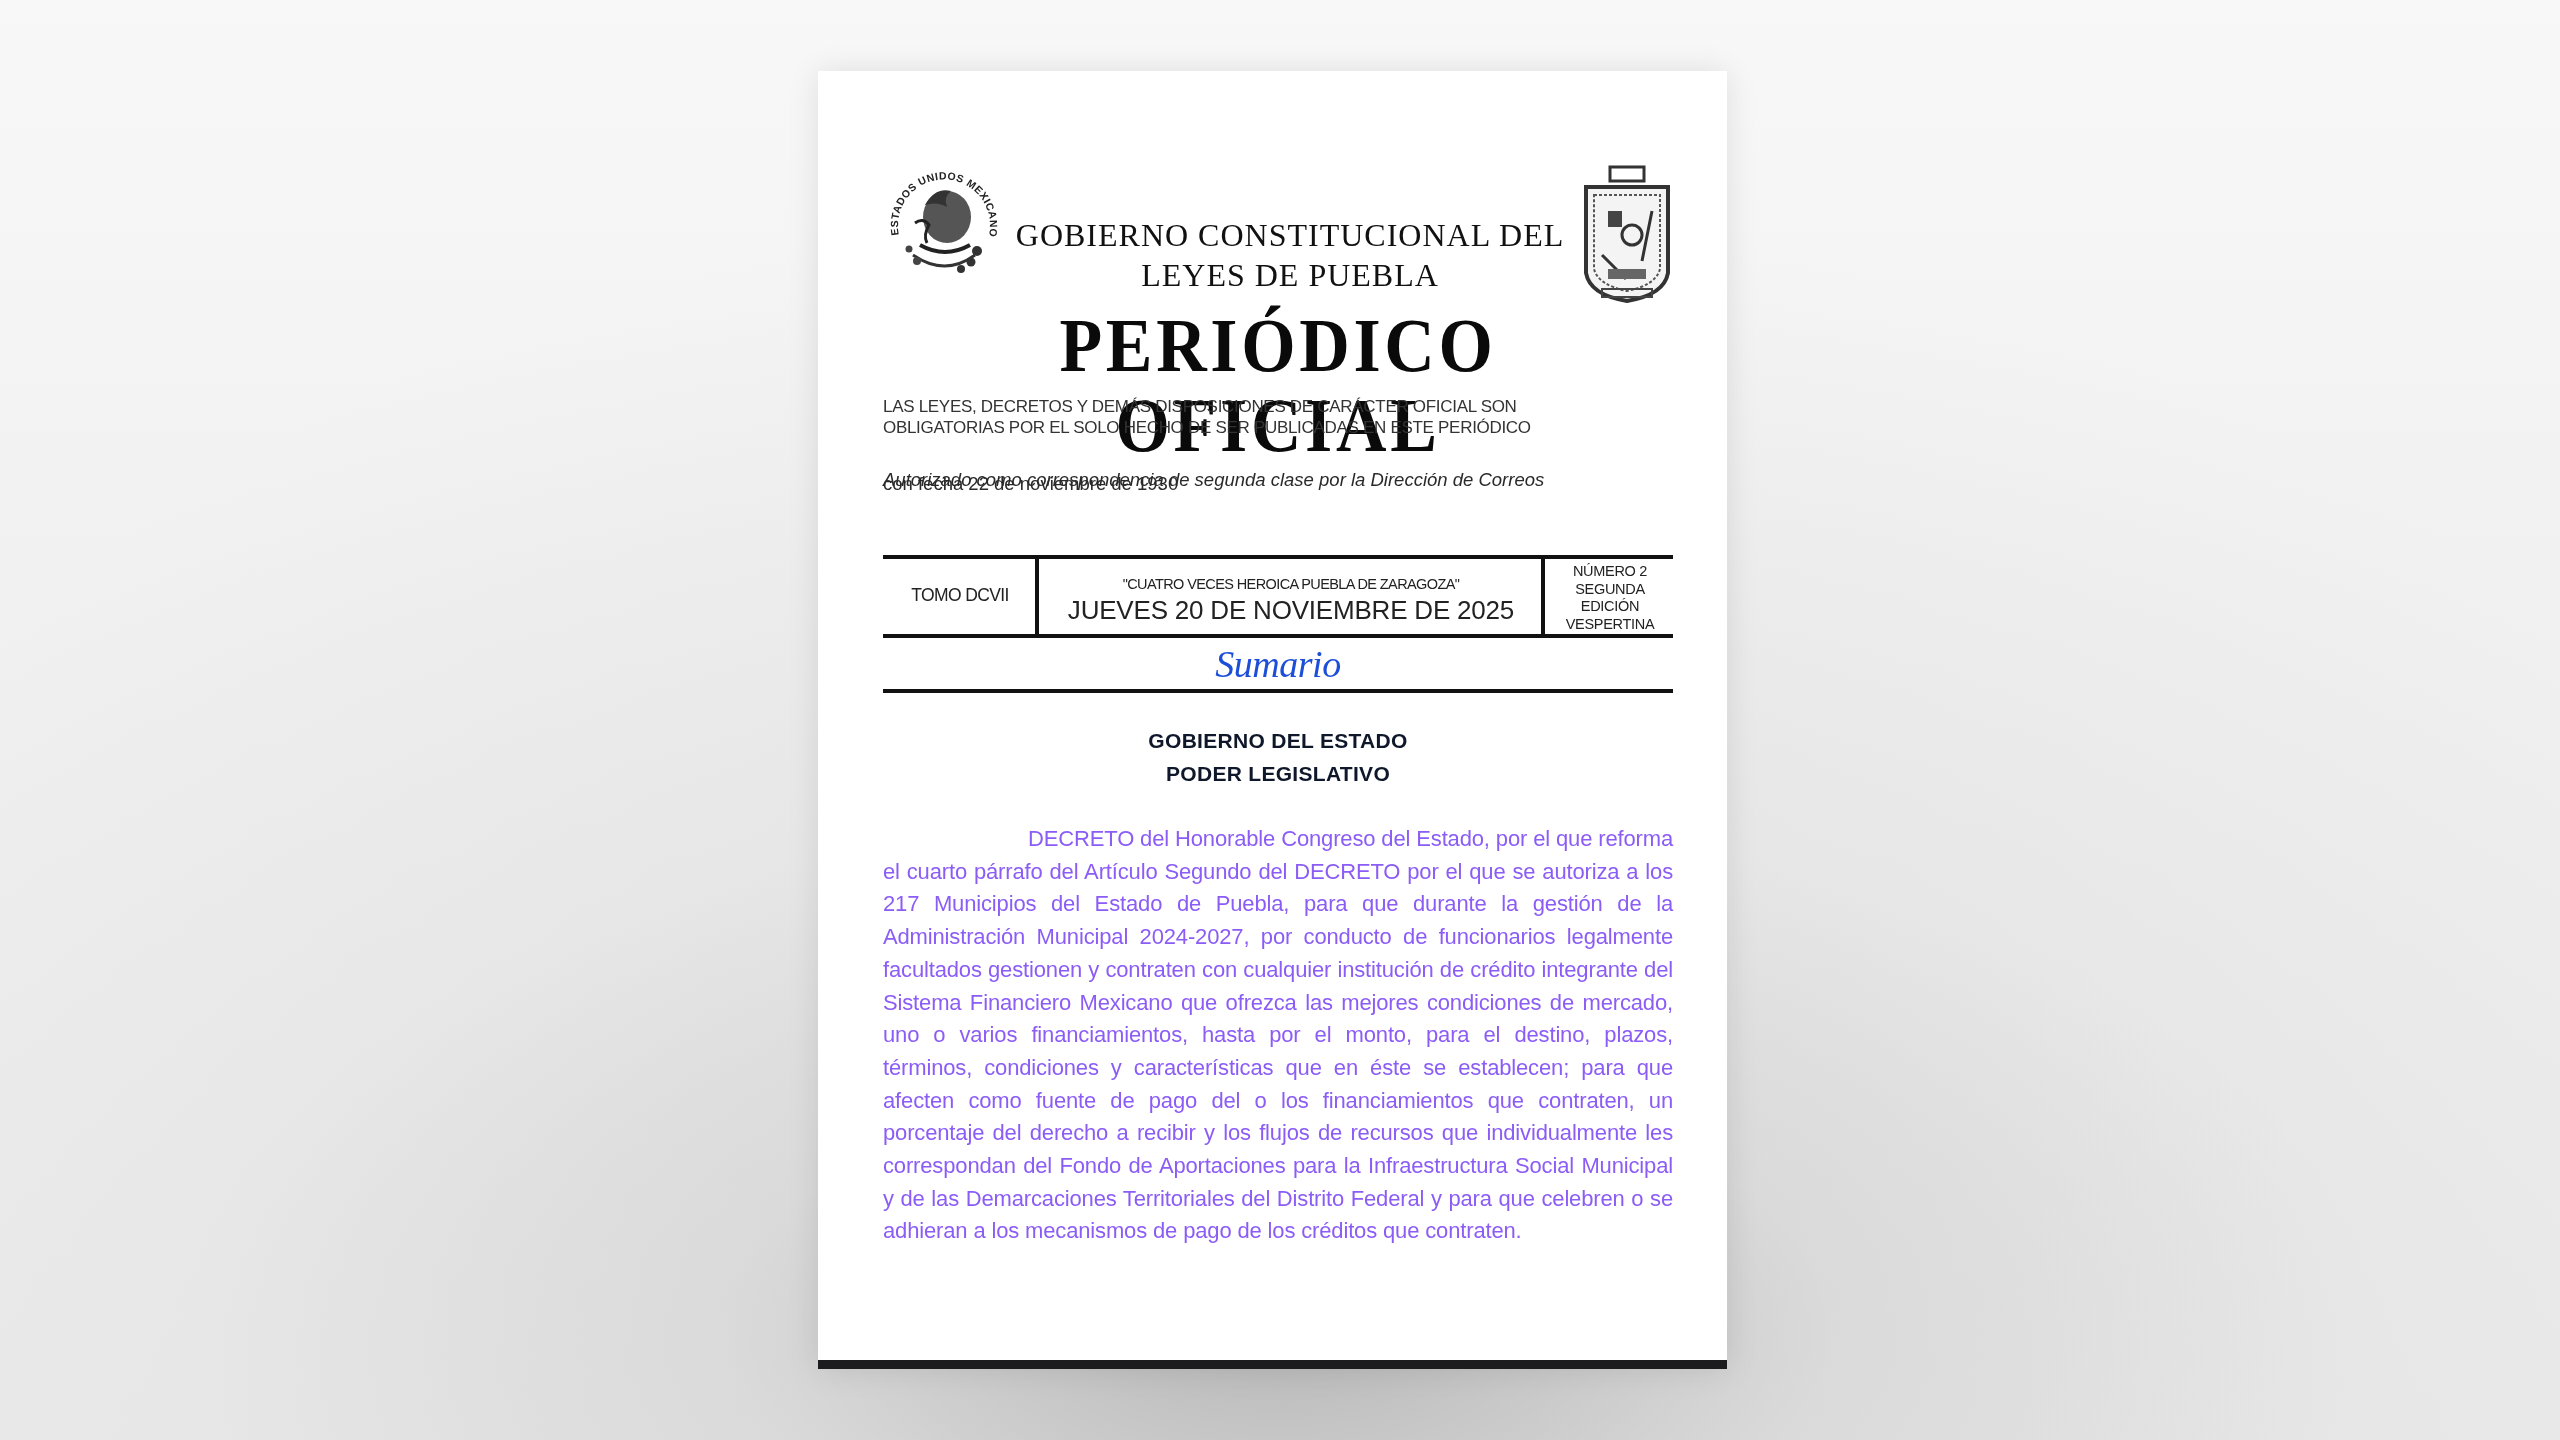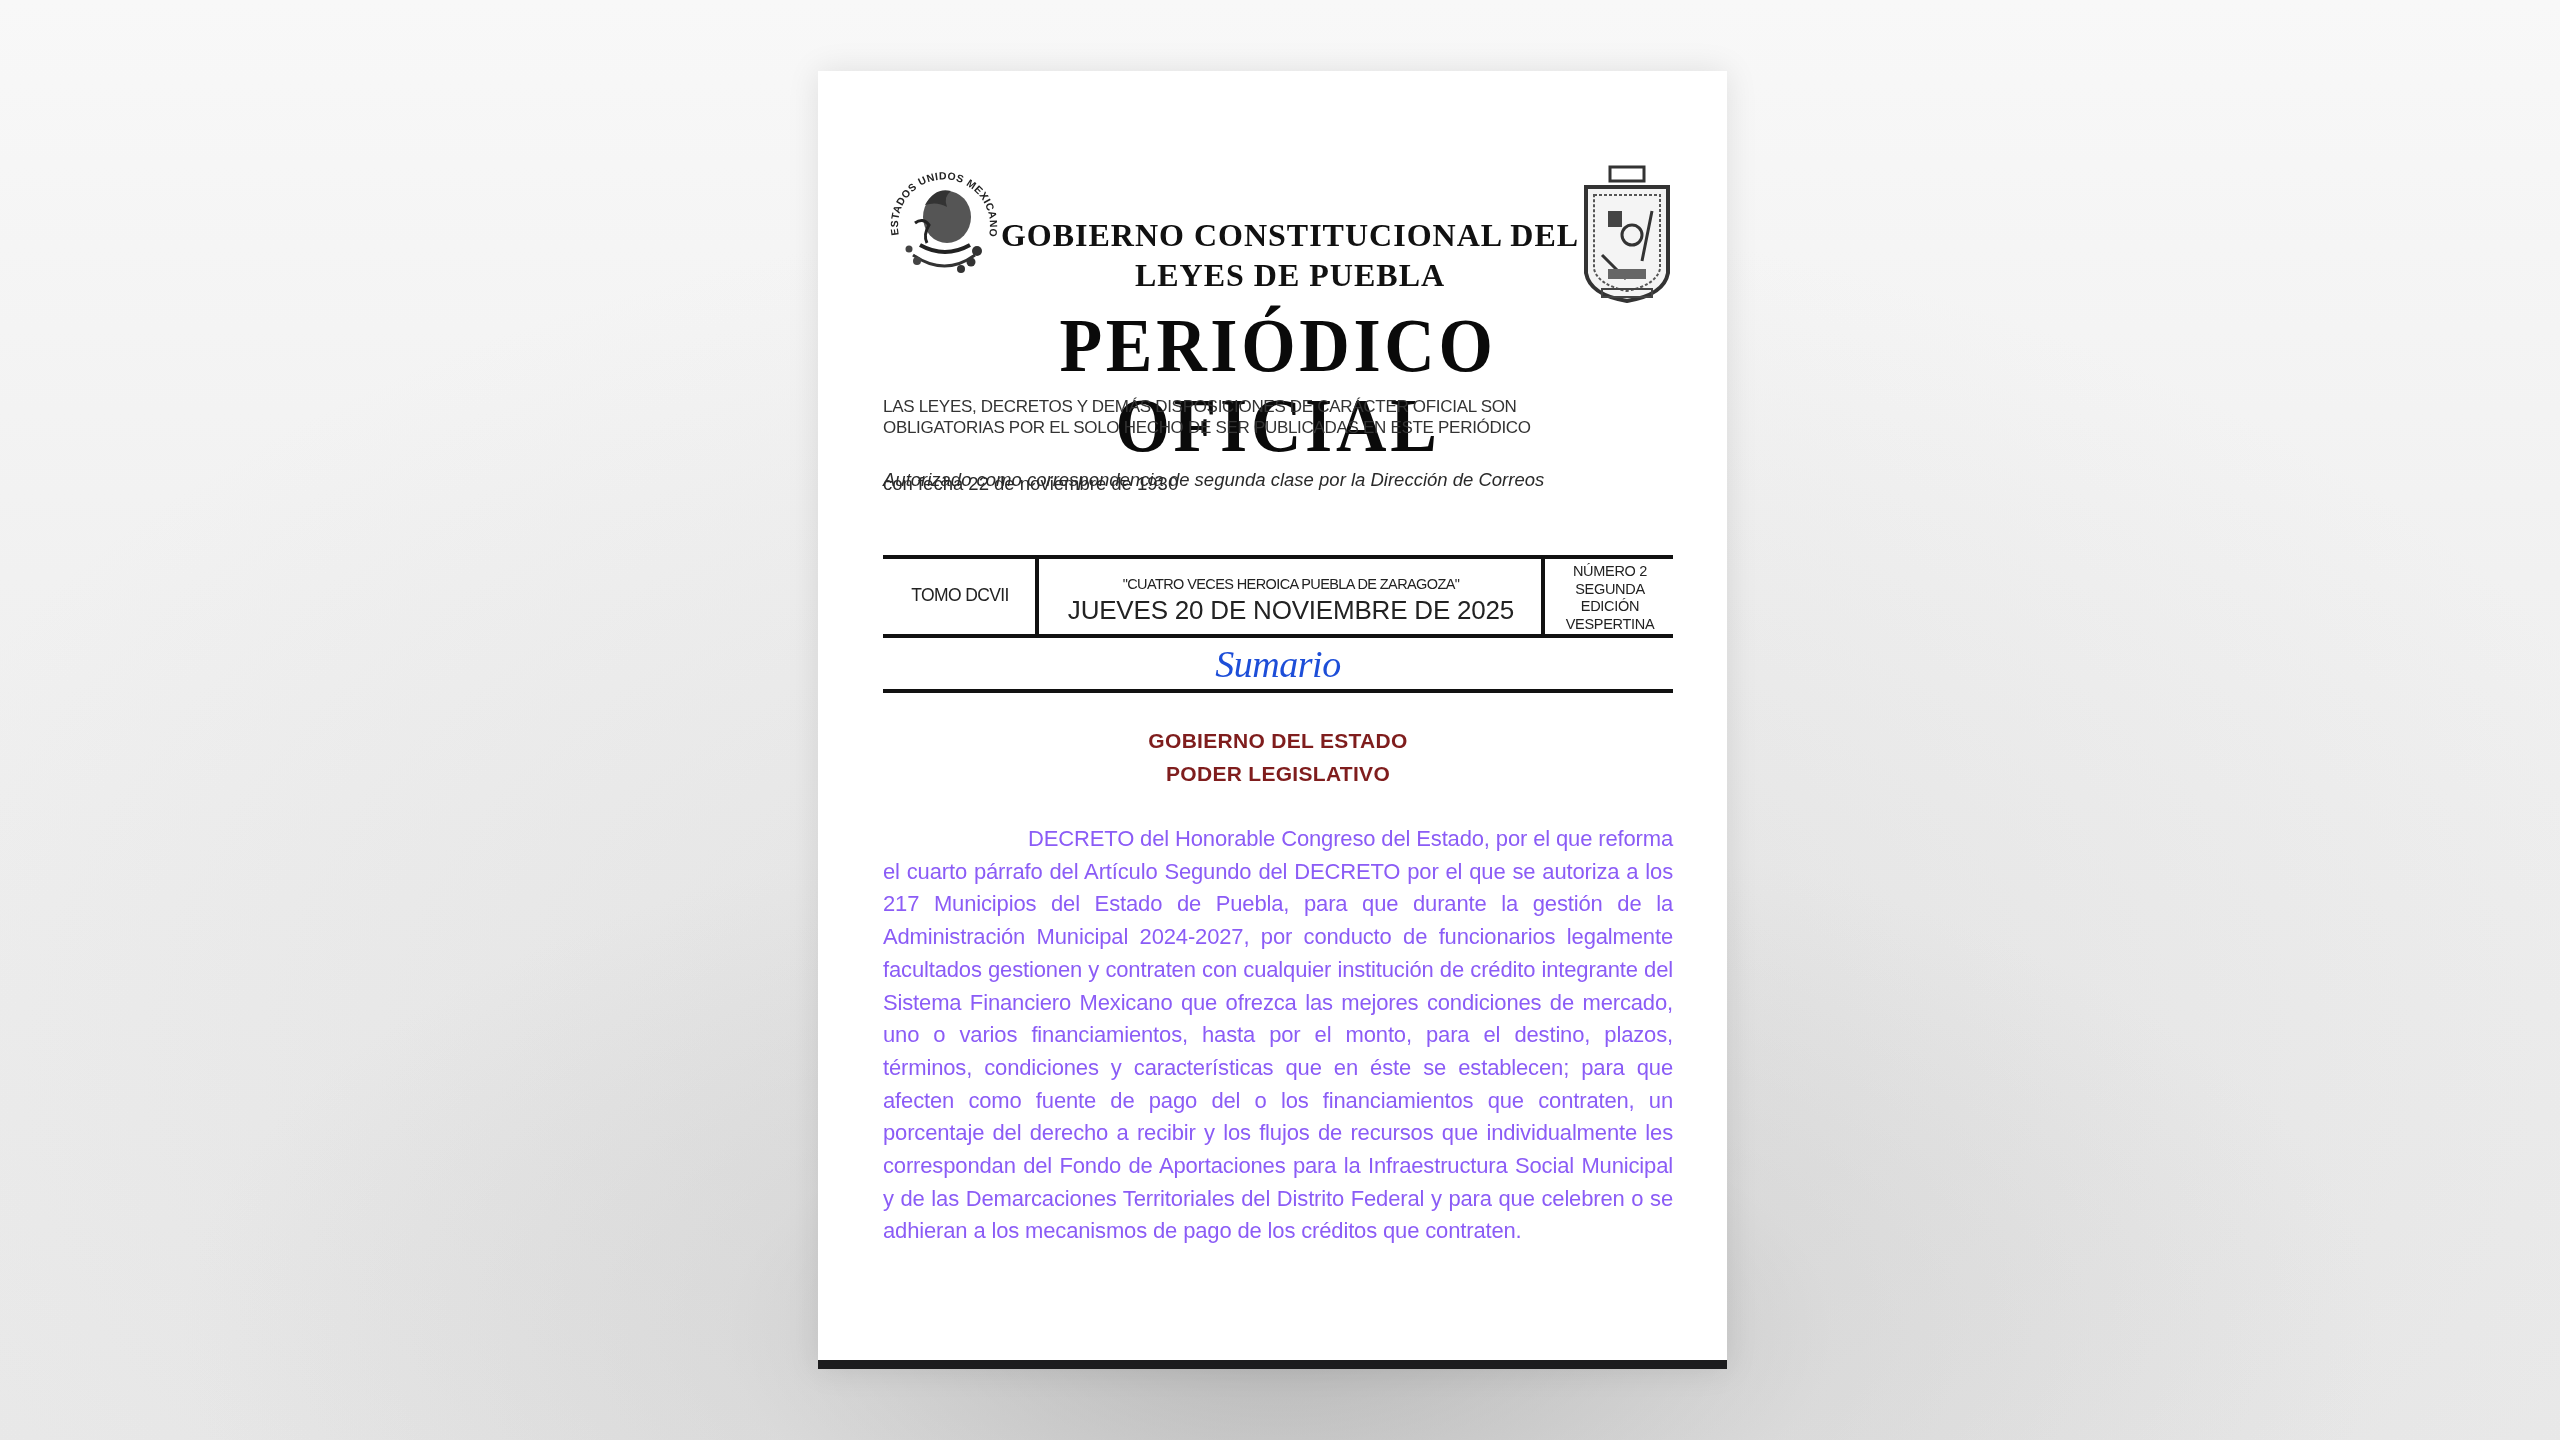--- a/index.html
+++ b/index.html
@@ -21,21 +21,21 @@
     box-shadow:0 0 30px rgba(0,0,0,0.10);
   }
   .paper-bottom-bar {
     position:absolute; left:818px; top:1360px; width:909px; height:9px; background:#1c1c1e;
   }
   .abs { position:absolute; }
   .seal-mx { left:885px; top:165px; width:118px; height:120px; }
   .seal-pue { left:1580px; top:165px; width:94px; height:140px; }
   .gov-title {
     left:1000px; width:580px; text-align:center;
-    font-family:"Liberation Serif", serif; font-weight:bold; color:#111;
+    font-family:"Liberation Serif", serif; font-weight:normal; color:#111;
     font-size:32px; letter-spacing:1px; line-height:40px;
   }
   .main-title {
     left:883px; width:790px; top:305px; text-align:center;
     font-family:"Liberation Serif", serif; font-weight:bold; color:#0a0a0a;
     font-size:76px; letter-spacing:4px; line-height:80px;
     word-spacing:18px; transform:scaleX(0.92); transform-origin:center;
   }
   .notice {
     left:883px; width:790px; text-align:left; color:#333;
@@ -49,21 +49,21 @@
   .tomo { left:885px; width:150px; top:585px; font-size:17.5px; letter-spacing:-0.6px; }
   .motto { left:1041px; width:500px; top:575px; font-size:14.5px; letter-spacing:-0.6px; line-height:18px; }
   .fecha { left:1041px; width:500px; top:598px; font-size:26px; letter-spacing:-0.2px; line-height:24px; }
   .numero { left:1547px; width:126px; top:563px; font-size:14.5px; line-height:17.5px; letter-spacing:-0.3px; }
   .sumario {
     left:883px; width:790px; top:638px; text-align:center;
     font-family:"Liberation Serif", serif; font-style:italic; font-size:38px; color:#1d4ed8;
     line-height:52px; letter-spacing:-0.5px;
   }
   .section-head {
-    left:883px; width:790px; text-align:center; font-weight:bold; color:#7f1d1d;
+    left:883px; width:790px; text-align:center; font-weight:bold; color:#0f172a;
     font-size:21px; line-height:33px; letter-spacing:0.3px;
   }
   .body-text {
     left:883px; width:790px; top:823px; color:#8b5cf6;
     font-size:22px; line-height:32.7px; text-align:justify;
     letter-spacing:-0.15px;
   }
   .body-text .indent { display:inline-block; width:145px; }
 </style>
 </head>

